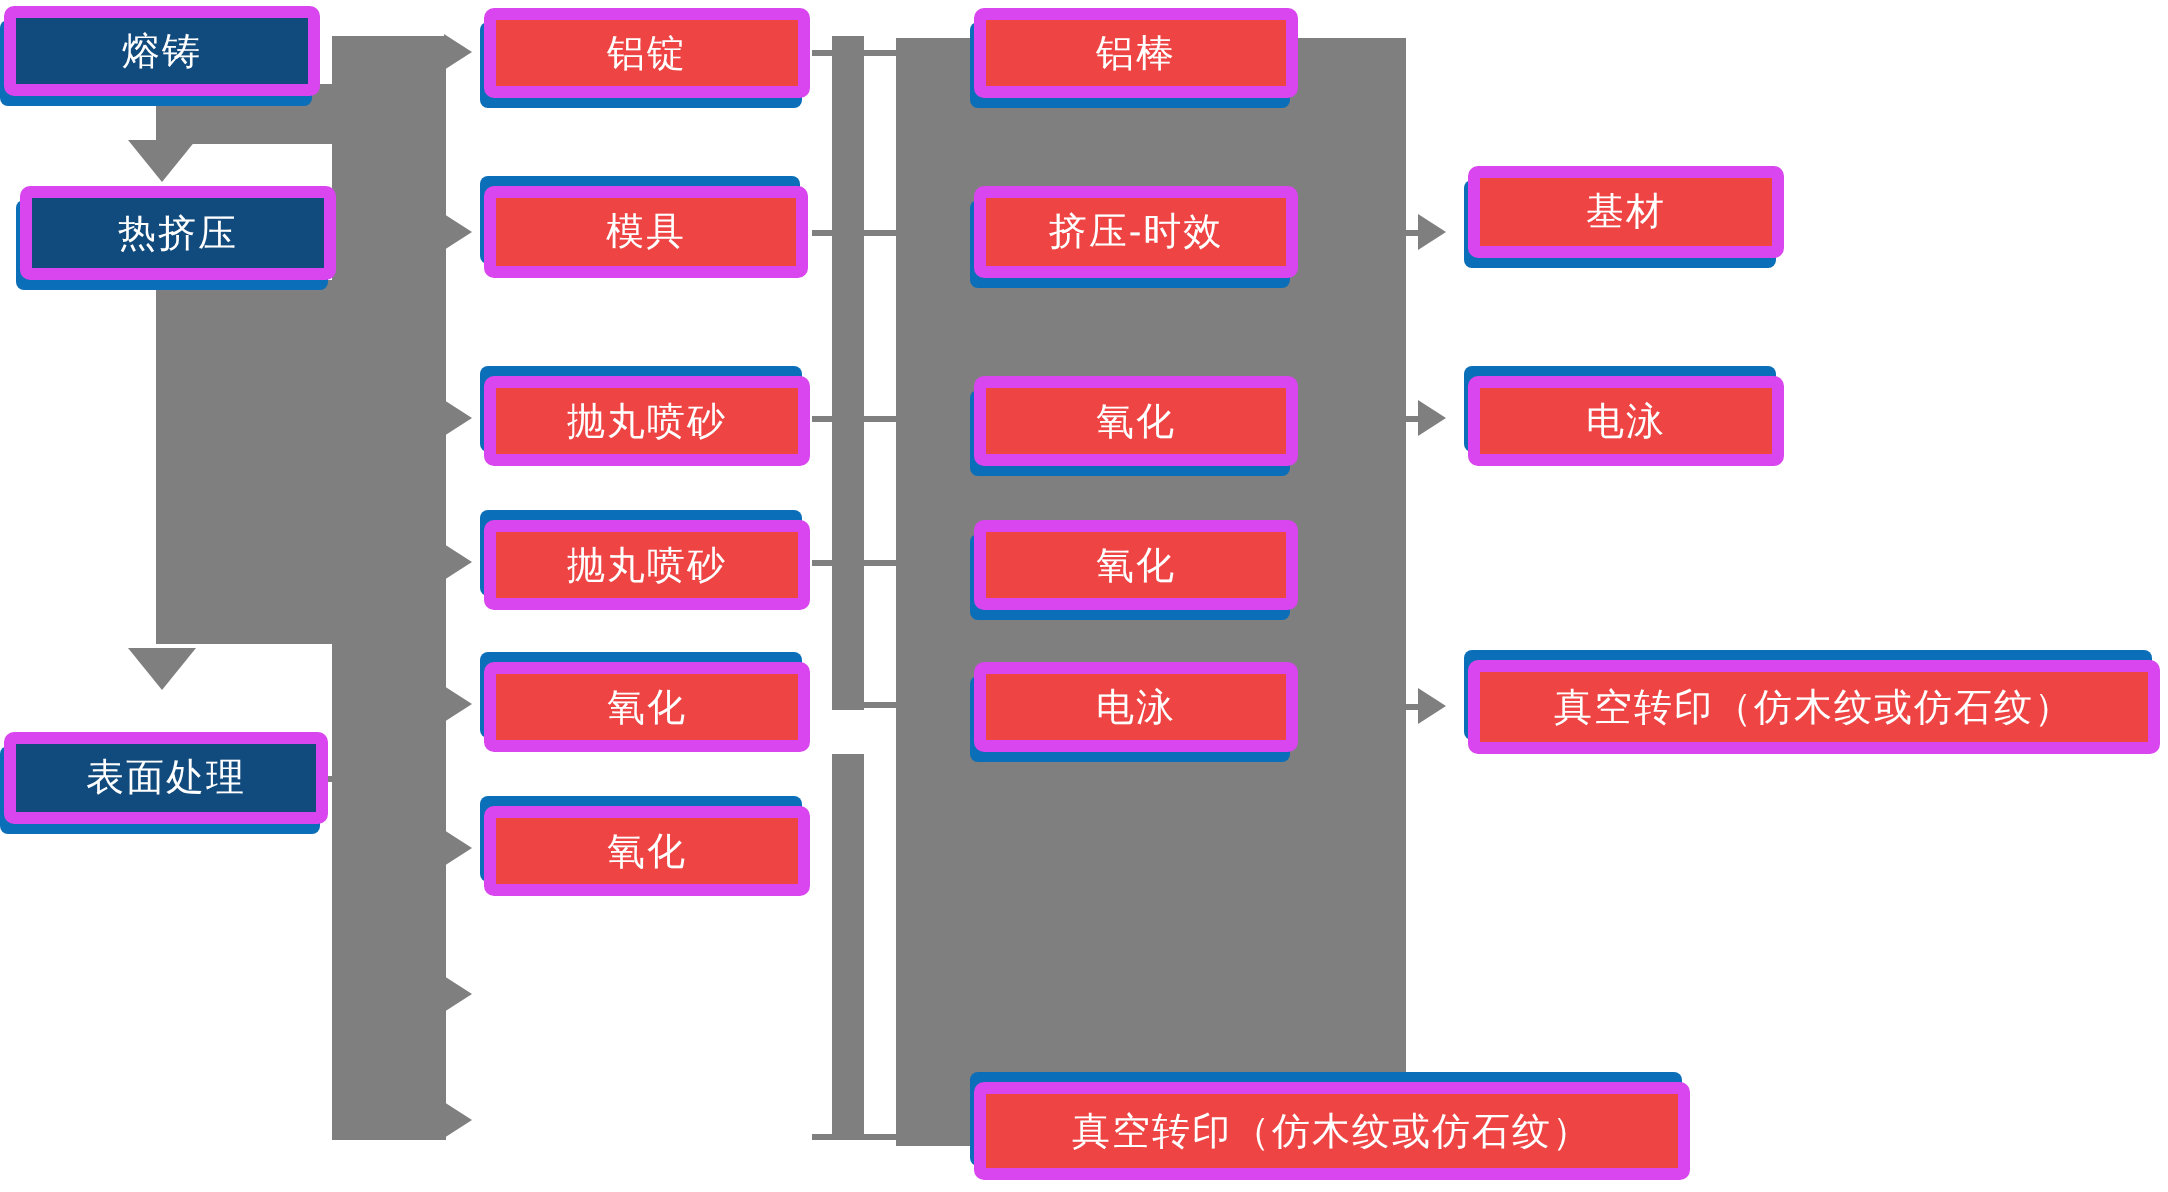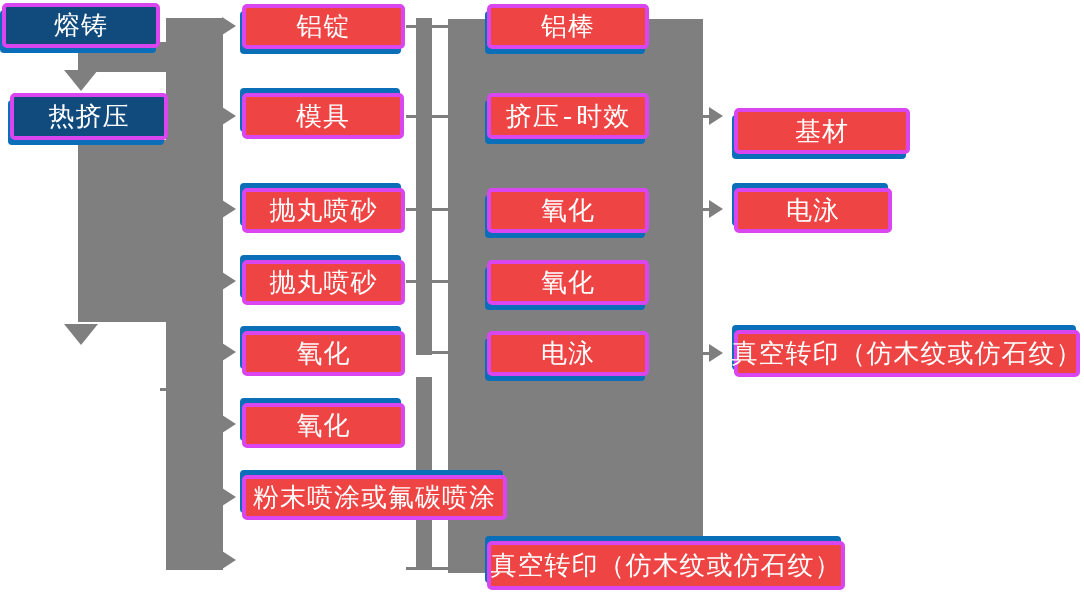--- a/index.html
+++ b/index.html
@@ -8,27 +8,26 @@
     width:1084px;height:596px;
     background:#ffffff;
     overflow:hidden;
     font-family:"Liberation Sans", sans-serif;
   }
   .node{
     position:absolute;
     display:flex;align-items:center;justify-content:center;
     box-sizing:border-box;
     color:#ffffff;
-    font-size:26px;
+    font-size:19px;
     letter-spacing:1px;
-    border:4px solid #d946ef;
+    border:6px solid #d946ef;
     border-radius:5px;
     z-index:3;
     white-space:nowrap;
-    font-family:Liberation Mono, monospace;
   }
   .dark{background:#114A7C;}
   .bright{background:#ef4444;}
   .sb{box-shadow:-3px 6px 0 -1px #0a6fb8;}
   .sa{box-shadow:-3px -6px 0 -1px #0a6fb8;}
   .band,.tline{position:absolute;background:#7F7F7F;z-index:1;}
   .tline{height:3px;}
   .arr-r{
     position:absolute;width:0;height:0;z-index:2;
     border-top:9px solid transparent;
@@ -80,33 +79,33 @@
 
   <div class="tline" style="left:701px;top:115px;width:10px"></div>
   <div class="arr-r" style="left:709px;top:107px"></div>
   <div class="tline" style="left:701px;top:208px;width:10px"></div>
   <div class="arr-r" style="left:709px;top:200px"></div>
   <div class="tline" style="left:701px;top:352px;width:10px"></div>
   <div class="arr-r" style="left:709px;top:344px"></div>
 
   <div class="node dark sb" style="left:2px;top:3px;width:158px;height:45px">熔铸</div>
   <div class="node dark sb" style="left:10px;top:93px;width:158px;height:47px">热挤压</div>
+  <div class="node dark sb" style="left:2px;top:366px;width:162px;height:46px">表面处理</div>
 
   <div class="node bright sb" style="left:242px;top:4px;width:163px;height:45px">铝锭</div>
   <div class="node bright sa" style="left:242px;top:93px;width:162px;height:46px">模具</div>
   <div class="node bright sa" style="left:242px;top:188px;width:163px;height:45px">抛丸喷砂</div>
   <div class="node bright sa" style="left:242px;top:260px;width:163px;height:45px">抛丸喷砂</div>
   <div class="node bright sa" style="left:242px;top:331px;width:163px;height:45px">氧化</div>
   <div class="node bright sa" style="left:242px;top:403px;width:163px;height:45px">氧化</div>
-  <div class="node bright sa" style="left:242px;top:475px;width:265px;height:45px">粉末喷涂或氟碳喷涂</div>
 
   <div class="node bright sb" style="left:487px;top:93px;width:162px;height:46px">挤压-时效</div>
   <div class="node bright sb" style="left:487px;top:4px;width:162px;height:45px">铝棒</div>
   <div class="node bright sb" style="left:487px;top:188px;width:162px;height:45px">氧化</div>
   <div class="node bright sb" style="left:487px;top:260px;width:162px;height:45px">氧化</div>
   <div class="node bright sb" style="left:487px;top:331px;width:162px;height:45px">电泳</div>
   <div class="node bright sa" style="left:487px;top:541px;width:358px;height:49px">真空转印（仿木纹或仿石纹）</div>
 
-  <div class="node bright sb" style="left:734px;top:108px;width:176px;height:46px">基材</div>
+  <div class="node bright sb" style="left:734px;top:83px;width:158px;height:46px">基材</div>
   <div class="node bright sa" style="left:734px;top:188px;width:158px;height:45px">电泳</div>
   <div class="node bright sa" style="left:734px;top:330px;width:346px;height:47px">真空转印（仿木纹或仿石纹）</div>
 
 </div>
 
 </body></html>

